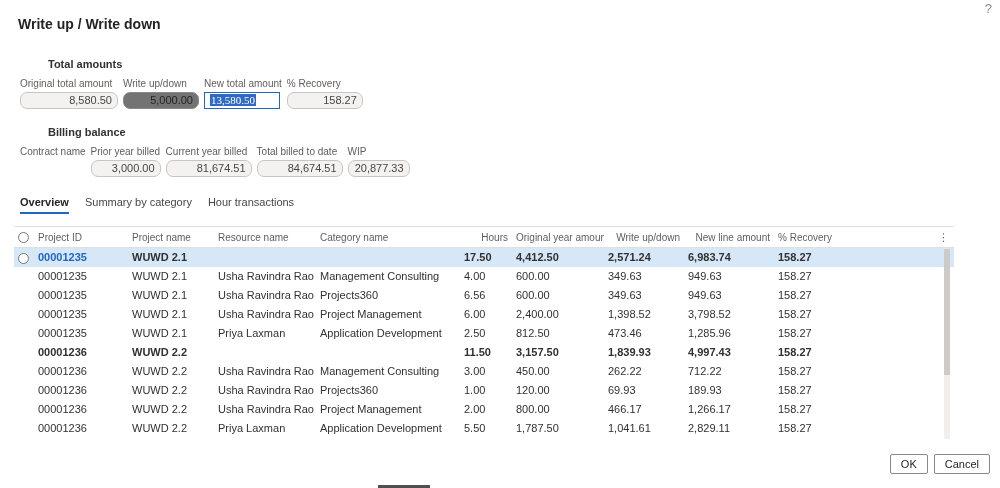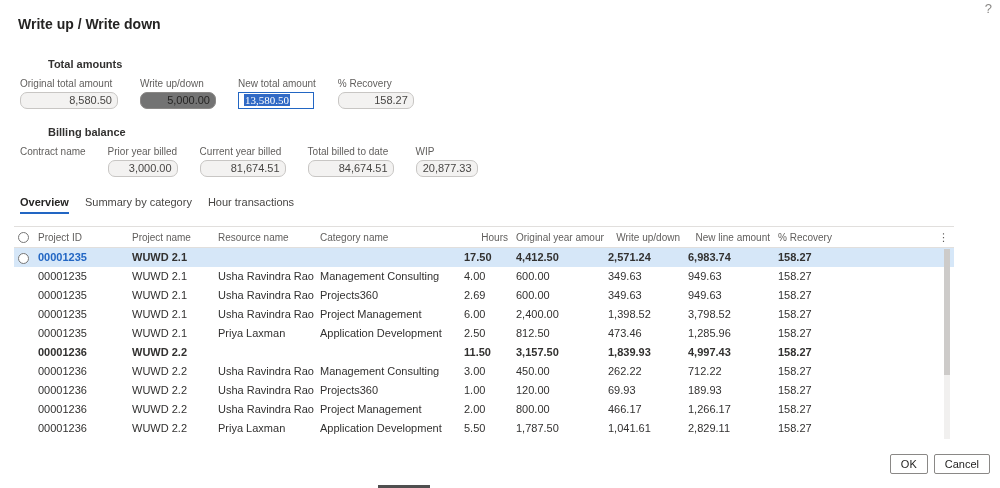--- a/index.html
+++ b/index.html
@@ -5,21 +5,21 @@
   * { margin:0; padding:0; box-sizing:border-box; }
   html,body { width:1000px; height:488px; background:#fff; overflow:hidden;
     font-family:"Liberation Sans", sans-serif; color:#323130; }
   .dialog { position:absolute; inset:0; background:#fff; }
 
   .title { position:absolute; left:18px; top:16px; font-size:14px; font-weight:bold; color:#252423; }
   .help { position:absolute; right:8px; top:1px; font-size:13px; color:#8a8886; cursor:pointer; }
 
   .section { position:absolute; left:20px; }
   .section-heading { font-size:11px; font-weight:bold; color:#323130;margin-left:28px; }
-  .fields-row { display:flex; gap:22px; margin-top:8px; }
+  .fields-row { display:flex; gap:5px; margin-top:8px; }
   .field { display:flex; flex-direction:column; }
   .field-label { font-size:10px; color:#605e5c; margin-bottom:3px; white-space:nowrap; }
   .input { height:17px; line-height:15px; font-size:11px; padding:0 5px;
     border:1px solid #c8c6c4; background:#f3f2f1; color:#484644; white-space:nowrap; overflow:hidden; }
   .input.num { text-align:right;border-radius:7px; }
   .input.editable { background:#737373; border-color:#8a8886; color:#252423; }
   .input.focused { background:#fff; border:1px solid #2266c3; text-align:left;font-family:Liberation Serif, serif; }
   .input.focused .sel { background:#316ac5; color:#fff; padding:0 1px; }
   .w98{width:98px}.w76{width:76px}.w152{width:152px}.w70{width:70px}.w86{width:86px}.w60{width:62px}
 
@@ -175,21 +175,21 @@
     <td class="num">949.63</td>
     <td>158.27</td>
     <td class="filler"></td>
   </tr>
           <tr class="grid-row">
     <td class="radio-cell"><span class="radio"></span></td>
     <td>00001235</td>
     <td>WUWD 2.1</td>
     <td>Usha Ravindra Rao</td>
     <td>Projects360</td>
-    <td class="num">2.69</td>
+    <td class="num">6.56</td>
     <td class="num">600.00</td>
     <td class="num">349.63</td>
     <td class="num">949.63</td>
     <td>158.27</td>
     <td class="filler"></td>
   </tr>
           <tr class="grid-row">
     <td class="radio-cell"><span class="radio"></span></td>
     <td>00001235</td>
     <td>WUWD 2.1</td>

